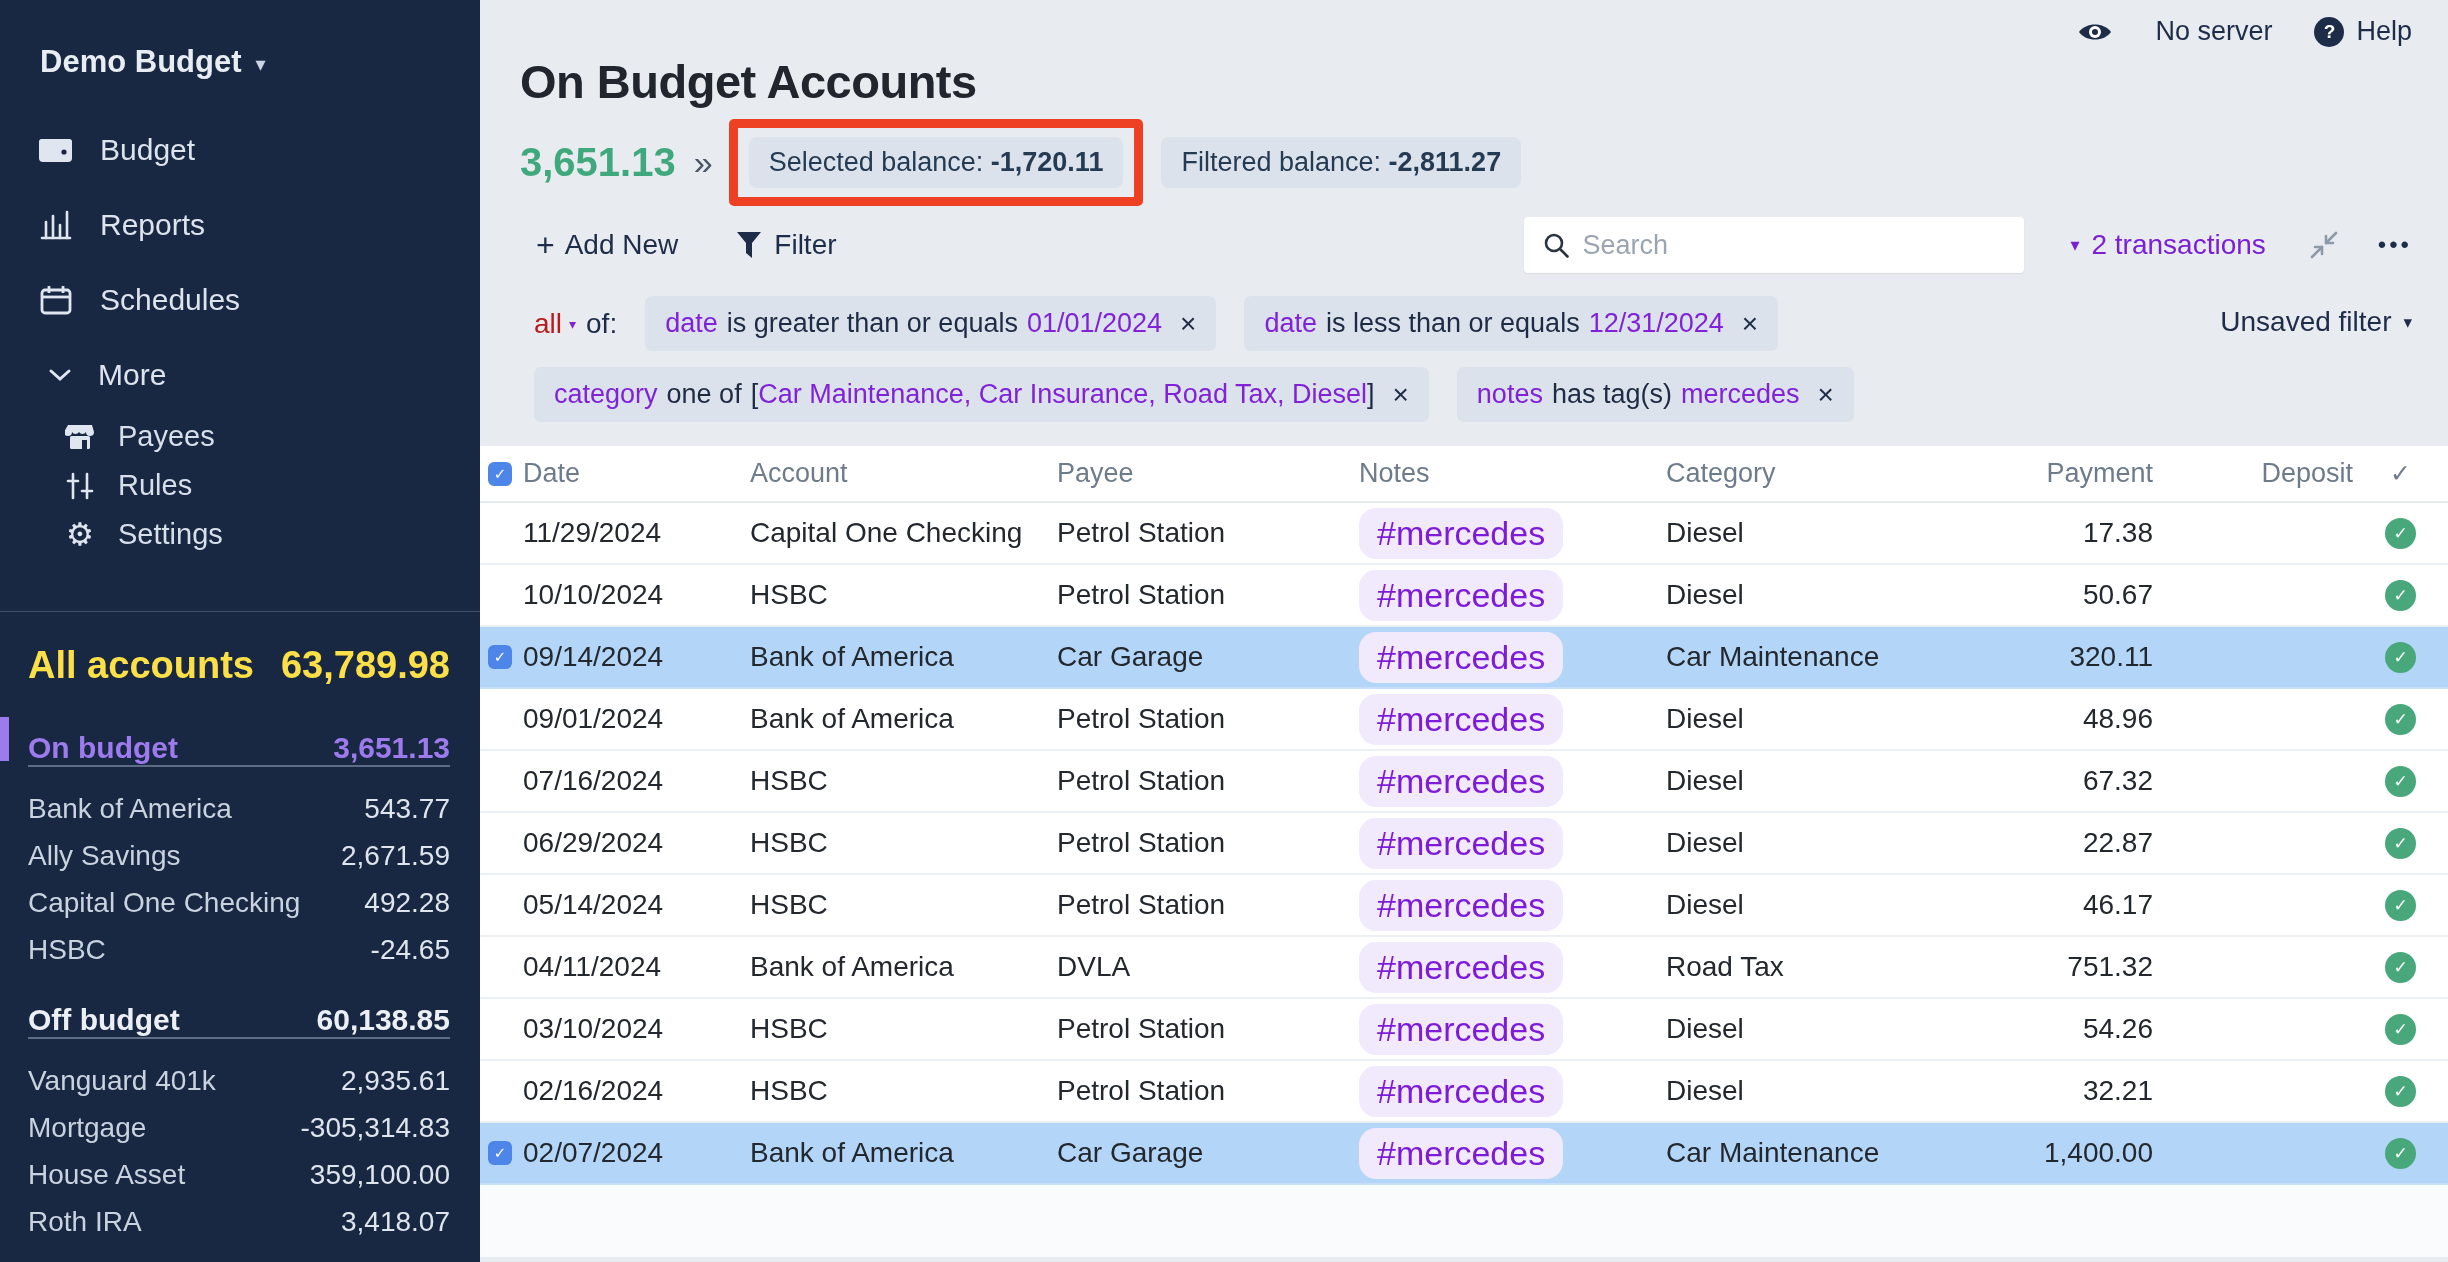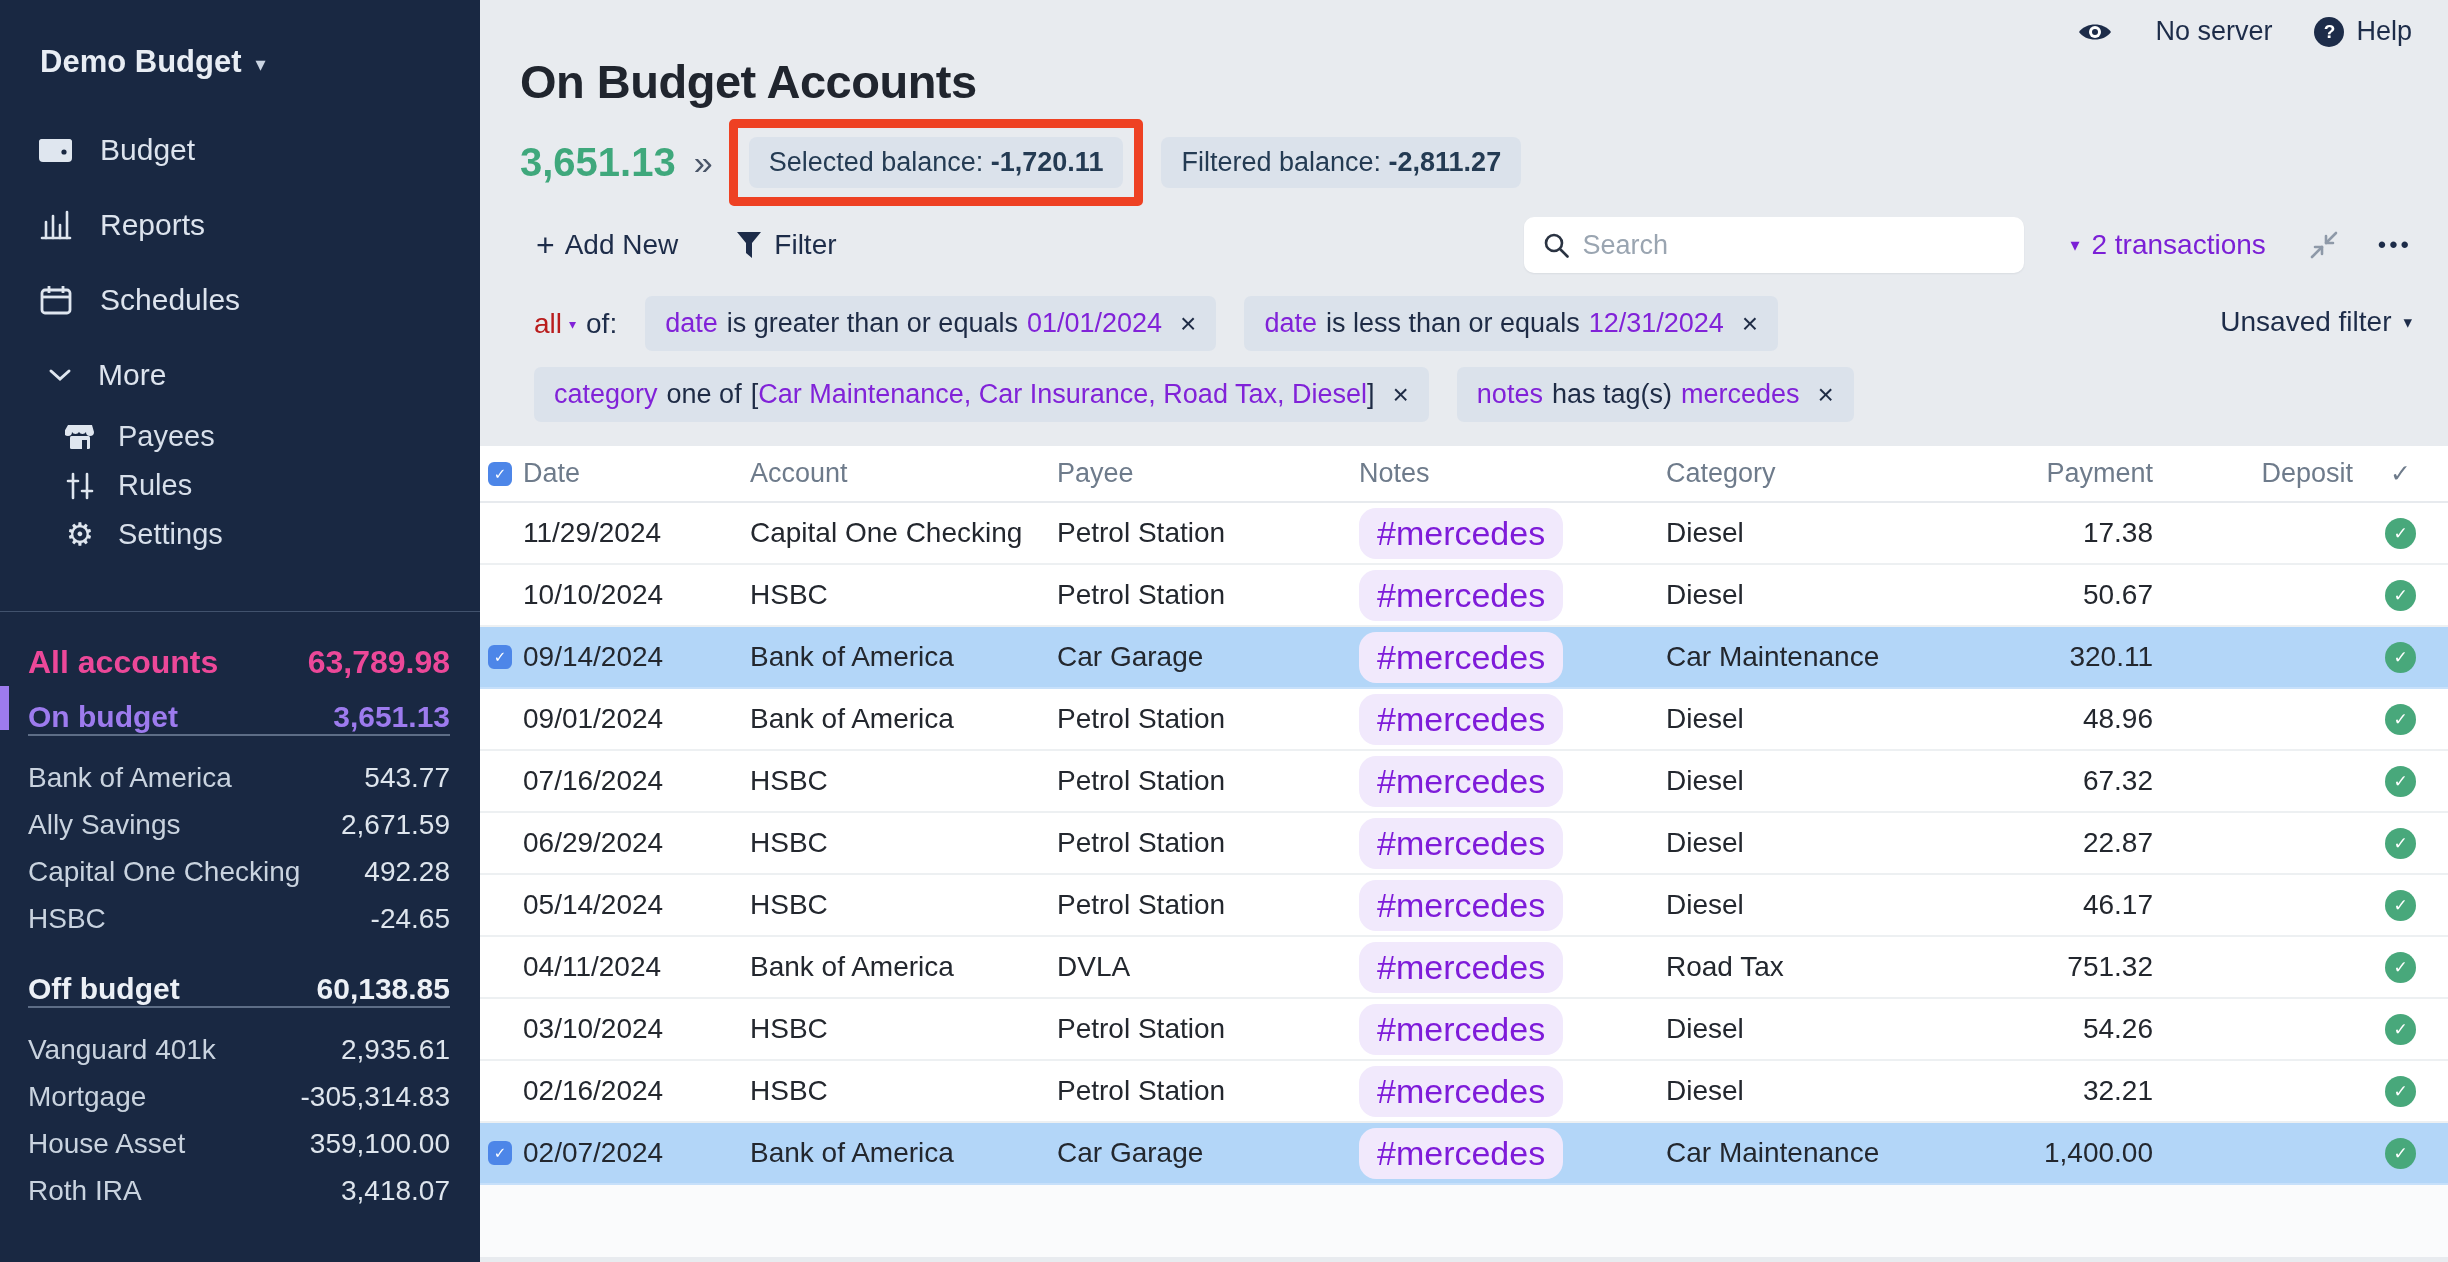--- a/index.html
+++ b/index.html
@@ -12,21 +12,21 @@
   .budget-selector { display: flex; align-items: center; gap: 14px; padding: 44px 0 0 40px; font-size: 31px; font-weight: 700; color: #e8edf4; cursor: pointer; }
   .budget-selector .tri { font-size: 20px; color: #cad4e2; padding-top: 4px; }
   .nav { margin-top: 32px; }
   .nav-item { height: 75px; display: flex; align-items: center; gap: 26px; padding-left: 38px; font-size: 30px; color: #dde4ee; cursor: pointer; }
   .nav-item.more { gap: 20px; padding-left: 42px; }
   .sub-item { height: 49px; display: flex; align-items: center; gap: 20px; padding-left: 62px; font-size: 29px; color: #d7dfea; cursor: pointer; }
   .nicon { display: inline-flex; align-items: center; justify-content: center; width: 36px; }
   .gear-glyph { font-size: 31px; color: #dfe6ef; line-height: 1; }
   .acct-section { margin-top: 52px; border-top: 1px solid rgba(140,160,190,.35); padding: 32px 30px 0 28px; position: relative; }
   .acct-row { display: flex; justify-content: space-between; align-items: center; cursor: pointer; }
-  .acct-all { font-weight: 700; font-size: 32px; color: #ec4899; margin-bottom: 19px; }
+  .acct-all { font-weight: 700; font-size: 38px; color: #fde047; margin-bottom: 44px; }
   .acct-all .acct-value { font-weight: 700; }
   .group-header { font-weight: 700; font-size: 30px; padding-bottom: 0; border-bottom: 2px solid #5d6d86; position: relative; }
   .group-header .acct-value { font-weight: 700; }
   .on-budget { color: #9d7bee; }
   .on-budget::before { content: ""; position: absolute; left: -28px; top: -14px; bottom: 4px; width: 9px; background: #9d7bee; }
   .off-budget { color: #ecf0f6; margin-top: 30px; }
   .acct-list { margin-top: 18px; }
   .acct-list .acct-row { height: 47px; font-size: 28px; color: #c9d3df; }
   .acct-list .acct-value { color: #dee5ed; }
 
@@ -43,21 +43,21 @@
   .expand { font-size: 34px; color: #4a5568; margin: 0 16px 0 18px; cursor: pointer; }
   .red-box { border: 9px solid #ee4123; border-radius: 5px; padding: 9px 11px; margin-right: 18px; }
   .pill { background: #dbe2eb; border-radius: 8px; padding: 10px 20px; font-size: 27px; color: #243b53; white-space: nowrap; }
   .pill b { font-weight: 700; }
 
   .toolbar { margin: 10px 36px 0 56px; display: flex; align-items: center; height: 58px; }
   .tool-btn { display: flex; align-items: center; gap: 10px; font-size: 28px; color: #1d2c49; cursor: pointer; }
   .tool-btn .plus { font-size: 32px; font-weight: 400; line-height: 1; }
   .filter-btn { margin-left: 58px; gap: 12px; }
   .spacer { flex: 1; }
-  .search-box { width: 500px; height: 56px; background: #fff; border-radius: 10px; display: flex; align-items: center; padding: 0 18px; gap: 12px; box-shadow: 0 1px 2px rgba(20,30,50,.07); }
+  .search-box { width: 500px; height: 56px; background: #fff; border-radius: 4px; display: flex; align-items: center; padding: 0 18px; gap: 12px; box-shadow: 0 1px 2px rgba(20,30,50,.07); }
   .search-box input { border: none; outline: none; flex: 1; font-size: 27px; color: #2a3342; font-family: inherit; background: transparent; }
   .search-box input::placeholder { color: #9aa5b1; }
   .txn-count { margin-left: 46px; display: flex; align-items: center; gap: 12px; color: #7b1fd6; font-size: 28px; cursor: pointer; }
   .tri-sm { font-size: 18px; }
   .shrink-btn { margin-left: 42px; cursor: pointer; display: flex; }
   .dots { margin-left: 38px; color: #1d2c49; font-size: 24px; letter-spacing: 3px; cursor: pointer; }
 
   .filter-area { position: relative; margin: 22px 36px 0 54px; }
   .unsaved { position: absolute; right: 0; top: 10px; font-size: 28px; color: #1d2c49; display: flex; gap: 12px; align-items: center; cursor: pointer; }
   .unsaved .tri-sm { font-size: 17px; }

